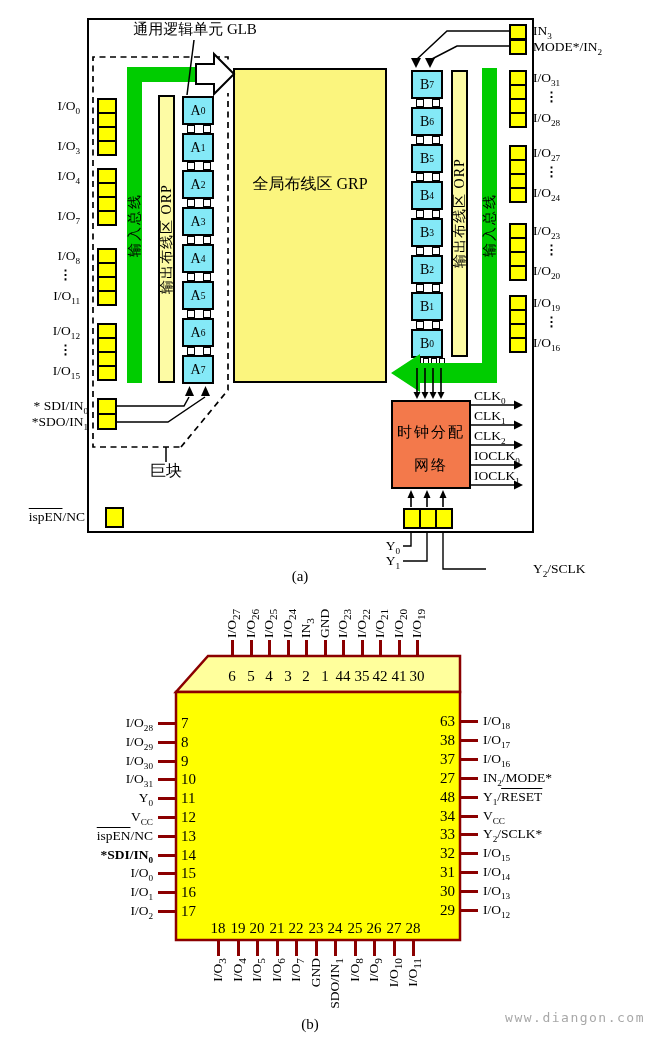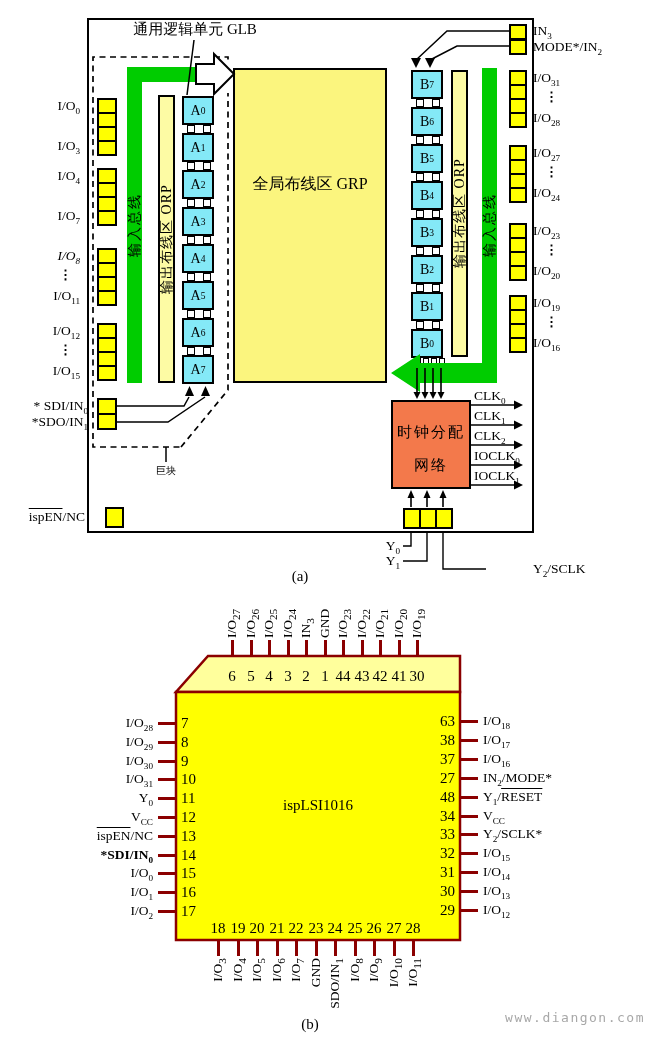--- a/index.html
+++ b/index.html
@@ -55,21 +55,21 @@
     <div class="box" style="left:451px;top:70px;width:17px;height:287px;background:var(--orp);"></div>
     <div class="bar-label" style="left:452px;top:313px;width:200px;letter-spacing:1px;">输出布线区 ORP</div>
 
     <div class="abs" style="left:482px;top:68px;width:15px;height:315px;background:var(--green);"></div>
     <div class="bar-label" style="left:482px;top:325px;width:200px;">输入总线</div>
 
     <div class="box" style="left:391px;top:400px;width:80px;height:89px;background:var(--orange);border-width:2.5px;"></div>
     <div class="lbl c" style="left:391px;top:424px;width:80px;font-size:15px;letter-spacing:2px;">时钟分配</div>
     <div class="lbl c" style="left:391px;top:457px;width:80px;font-size:15px;letter-spacing:2px;">网络</div>
 
-    <div class="lbl c" style="left:140px;top:463px;width:52px;font-size:10px;">巨块</div>
+    <div class="lbl c" style="left:140px;top:463px;width:52px;font-size:16px;">巨块</div>
 
     <div class="pad" style="left:105px;top:507px;width:19px;height:21px;"></div>
     <div class="lbl r" style="left:1px;top:509px;width:84px;"><span class="ov">ispEN</span>/NC</div>
 
     <div class="lbl r" style="left:1px;top:398px;width:87px;">* SDI/IN<sub>0</sub></div>
     <div class="lbl r" style="left:1px;top:414px;width:87px;">*SDO/IN<sub>1</sub></div>
 
     <div class="lbl" style="left:533px;top:23px;width:110px;">IN<sub>3</sub></div>
     <div class="lbl" style="left:533px;top:39px;width:110px;">MODE*/IN<sub>2</sub></div>
 
@@ -137,21 +137,21 @@
         <div class="pad" style="left: 97px; top: 168px; width: 20px; height: 16px;"></div>
         <div class="pad" style="left: 97px; top: 182px; width: 20px; height: 16px;"></div>
         <div class="pad" style="left: 97px; top: 196px; width: 20px; height: 16px;"></div>
         <div class="pad" style="left: 97px; top: 210px; width: 20px; height: 16px;"></div>
         <div class="lbl r" style="left: 1px; top: 168px; width: 79px;">I/O<sub>4</sub></div>
         <div class="lbl r" style="left: 1px; top: 208px; width: 79px;">I/O<sub>7</sub></div>
         <div class="pad" style="left: 97px; top: 248px; width: 20px; height: 16px;"></div>
         <div class="pad" style="left: 97px; top: 262px; width: 20px; height: 16px;"></div>
         <div class="pad" style="left: 97px; top: 276px; width: 20px; height: 16px;"></div>
         <div class="pad" style="left: 97px; top: 290px; width: 20px; height: 16px;"></div>
-        <div class="lbl r" style="left: 1px; top: 248px; width: 79px; font-style: italic;">I/O<sub>8</sub></div>
+        <div class="lbl r" style="left: 1px; top: 248px; width: 79px;">I/O<sub>8</sub></div>
         <div class="lbl r dots" style="left: 1px; top: 267px; width: 71px;">⋮</div>
         <div class="lbl r" style="left: 1px; top: 288px; width: 79px;">I/O<sub>11</sub></div>
         <div class="pad" style="left: 97px; top: 323px; width: 20px; height: 16px;"></div>
         <div class="pad" style="left: 97px; top: 337px; width: 20px; height: 16px;"></div>
         <div class="pad" style="left: 97px; top: 351px; width: 20px; height: 16px;"></div>
         <div class="pad" style="left: 97px; top: 365px; width: 20px; height: 16px;"></div>
         <div class="lbl r" style="left: 1px; top: 323px; width: 79px;">I/O<sub>12</sub></div>
         <div class="lbl r dots" style="left: 1px; top: 342px; width: 71px;">⋮</div>
         <div class="lbl r" style="left: 1px; top: 363px; width: 79px;">I/O<sub>15</sub></div>
         <div class="pad" style="left: 509px; top: 70px; width: 18px; height: 16px;"></div>
@@ -240,21 +240,20 @@
         <path d="M443,507 L443,496" stroke="#000" stroke-width="1.6" fill="none"></path>
         <polygon points="439.5,498 446.5,498 443,490" fill="#000"></polygon>
       </svg>
   </div>
 
   <div class="abs" id="diagB" style="left:0;top:0;width:648px;height:1038px;">
     <svg width="648" height="1038" style="pointer-events:none;">
       <polygon points="208,656 460,656 460,692 176,692" fill="var(--chiptop)" stroke="var(--chipb)" stroke-width="2.5"></polygon>
       <rect x="176" y="692" width="284" height="248" fill="var(--yellow)" stroke="var(--chipb)" stroke-width="2.5"></rect>
     </svg>
-    <div class="pnum c" style="left:176px;top:797px;width:284px;">ispLSI1016</div>
     <div class="abs" id="genB" style="left:0;top:0;">
         <div class="stub" style="left: 231px; top: 640px; width: 2.5px; height: 16px;"></div>
         <div class="pnum c" style="left: 222px; top: 668px; width: 20px;">6</div>
         <div class="rot" style="left: 224px; top: 638px; width: 70px; text-align: left;">I/O<sub>27</sub></div>
         <div class="stub" style="left: 250px; top: 640px; width: 2.5px; height: 16px;"></div>
         <div class="pnum c" style="left: 241px; top: 668px; width: 20px;">5</div>
         <div class="rot" style="left: 243px; top: 638px; width: 70px; text-align: left;">I/O<sub>26</sub></div>
         <div class="stub" style="left: 268px; top: 640px; width: 2.5px; height: 16px;"></div>
         <div class="pnum c" style="left: 259px; top: 668px; width: 20px;">4</div>
         <div class="rot" style="left: 261px; top: 638px; width: 70px; text-align: left;">I/O<sub>25</sub></div>
@@ -264,21 +263,21 @@
         <div class="stub" style="left: 305px; top: 640px; width: 2.5px; height: 16px;"></div>
         <div class="pnum c" style="left: 296px; top: 668px; width: 20px;">2</div>
         <div class="rot" style="left: 298px; top: 638px; width: 70px; text-align: left;">IN<sub>3</sub></div>
         <div class="stub" style="left: 324px; top: 640px; width: 2.5px; height: 16px;"></div>
         <div class="pnum c" style="left: 315px; top: 668px; width: 20px;">1</div>
         <div class="rot" style="left: 317px; top: 638px; width: 70px; text-align: left;">GND</div>
         <div class="stub" style="left: 342px; top: 640px; width: 2.5px; height: 16px;"></div>
         <div class="pnum c" style="left: 333px; top: 668px; width: 20px;">44</div>
         <div class="rot" style="left: 335px; top: 638px; width: 70px; text-align: left;">I/O<sub>23</sub></div>
         <div class="stub" style="left: 361px; top: 640px; width: 2.5px; height: 16px;"></div>
-        <div class="pnum c" style="left: 352px; top: 668px; width: 20px;">43</div>
+        <div class="pnum c" style="left: 352px; top: 668px; width: 20px;">35</div>
         <div class="rot" style="left: 354px; top: 638px; width: 70px; text-align: left;">I/O<sub>22</sub></div>
         <div class="stub" style="left: 379px; top: 640px; width: 2.5px; height: 16px;"></div>
         <div class="pnum c" style="left: 370px; top: 668px; width: 20px;">42</div>
         <div class="rot" style="left: 372px; top: 638px; width: 70px; text-align: left;">I/O<sub>21</sub></div>
         <div class="stub" style="left: 398px; top: 640px; width: 2.5px; height: 16px;"></div>
         <div class="pnum c" style="left: 389px; top: 668px; width: 20px;">41</div>
         <div class="rot" style="left: 391px; top: 638px; width: 70px; text-align: left;">I/O<sub>20</sub></div>
         <div class="stub" style="left: 416px; top: 640px; width: 2.5px; height: 16px;"></div>
         <div class="pnum c" style="left: 407px; top: 668px; width: 20px;">30</div>
         <div class="rot" style="left: 409px; top: 638px; width: 70px; text-align: left;">I/O<sub>19</sub></div>

